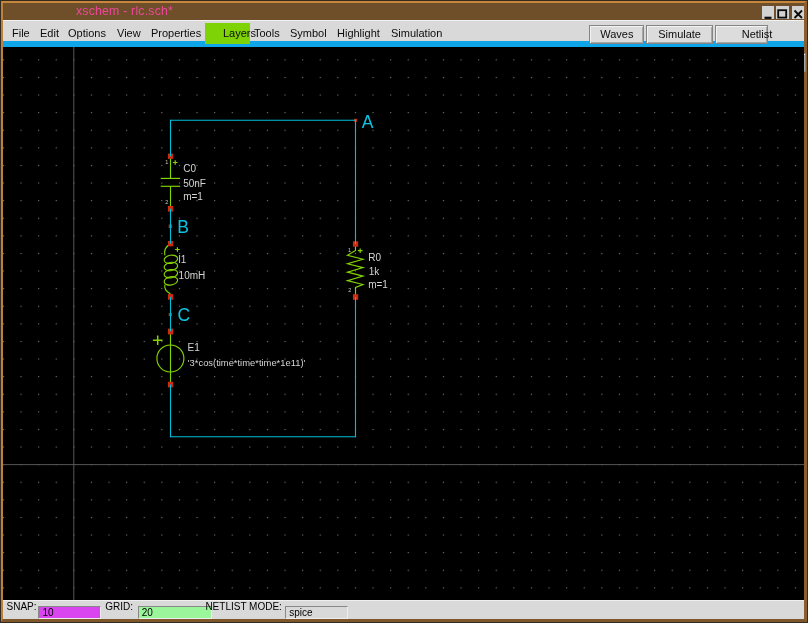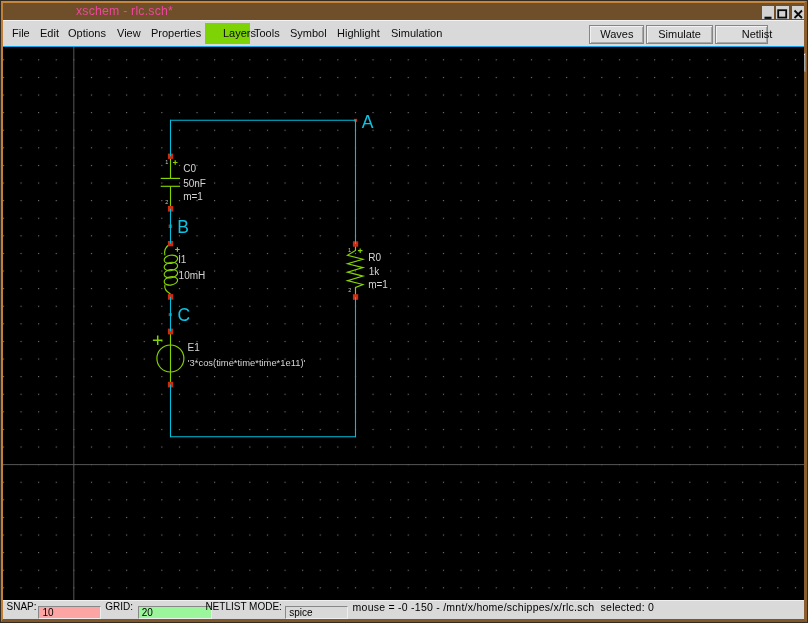--- a/index.html
+++ b/index.html
@@ -1,21 +1,21 @@
 <!DOCTYPE html>
 <html><head>
 <meta charset="utf-8">
 <style>
 html,body{margin:0;padding:0;}
 body{width:808px;height:623px;position:relative;overflow:hidden;font-family:"Liberation Sans",sans-serif;background:#332b22;}
 .abs{position:absolute;}
 .frameInner{left:1px;top:1px;right:1px;bottom:1px;background:#6f4f2a;border-top:2px solid #c6873d;border-left:2px solid #bf8039;border-right:3px solid #8a5e2e;border-bottom:3px solid #7d5629;}
 .title{left:28px;top:3.5px;font-size:12.3px;color:#ec4899;letter-spacing:0.2px;margin-left:48px;}
 .wbtn{top:6.3px;width:12.4px;height:12.4px;background:#d2d2d2;}
-.menubar{left:3px;top:19.5px;width:801px;height:27.5px;background:#d9d9d9;border-top:1.5px solid #f2f2f2;border-bottom:1px solid #0ea5e9;box-sizing:border-box;}
+.menubar{left:3px;top:19.5px;width:801px;height:27.5px;background:#d9d9d9;border-top:1.5px solid #f2f2f2;border-bottom:6px solid #0ea5e9;box-sizing:border-box;}
 .mi{position:absolute;top:6.5px;font-size:11px;color:#0c0c0c;}
 .layersbg{position:absolute;left:202px;top:2px;width:45px;height:21px;background:#7ed307;}
 .rbtn{position:absolute;top:4px;height:19.8px;background:#dcdcdc;border:1px solid #858585;box-shadow:inset 1px 1px 0 #f2f2f2, inset -1px -1px 0 #a8a8a8;box-sizing:border-box;font-size:11px;color:#0c0c0c;text-align:center;line-height:17px;}
 .canvas{left:3px;top:47px;width:801px;height:553px;background:#000;}
 .status{left:3px;top:600px;width:801px;height:19px;background:#d9d9d9;border-top:1px solid #efefef;box-sizing:border-box;font-size:10px;color:#000;}
 .slabel{position:absolute;top:0;}
 .sentry{position:absolute;top:5px;height:13px;box-sizing:border-box;border:1px solid #888;border-right-color:#eee;border-bottom-color:#eee;font-size:10px;padding-left:3px;line-height:11.5px;}
 </style>
 </head>
 <body>
@@ -144,19 +144,18 @@
 <text x="165.2" y="117.0">1</text>
 <text x="165.2" y="157.3">2</text>
 <text x="348.0" y="205.4">1</text>
 <text x="348.3" y="245.4">2</text>
 </g>
 </svg>
 </div>
 
 <div class="abs status">
   <div class="slabel" style="left:3.5px;">SNAP:</div>
-  <div class="sentry" style="left:35.4px;width:63px;background:#fca5a5;">10</div>
+  <div class="sentry" style="left:35.4px;width:63px;background:#d946ef;">10</div>
   <div class="slabel" style="left:102.2px;">GRID:</div>
   <div class="sentry" style="left:134.7px;width:74px;background:#9bf69b;">20</div>
   <div class="slabel" style="left:202.4px;">NETLIST MODE:</div>
   <div class="sentry" style="left:282.3px;width:63px;background:#d9d9d9;">spice</div>
-  <div class="slabel" style="left:349.6px;font-size:10.5px;letter-spacing:0.25px;">mouse = -0 -150 - /mnt/x/home/schippes/x/rlc.sch&nbsp;&nbsp;selected: 0</div>
 </div>
 
 </body></html>

